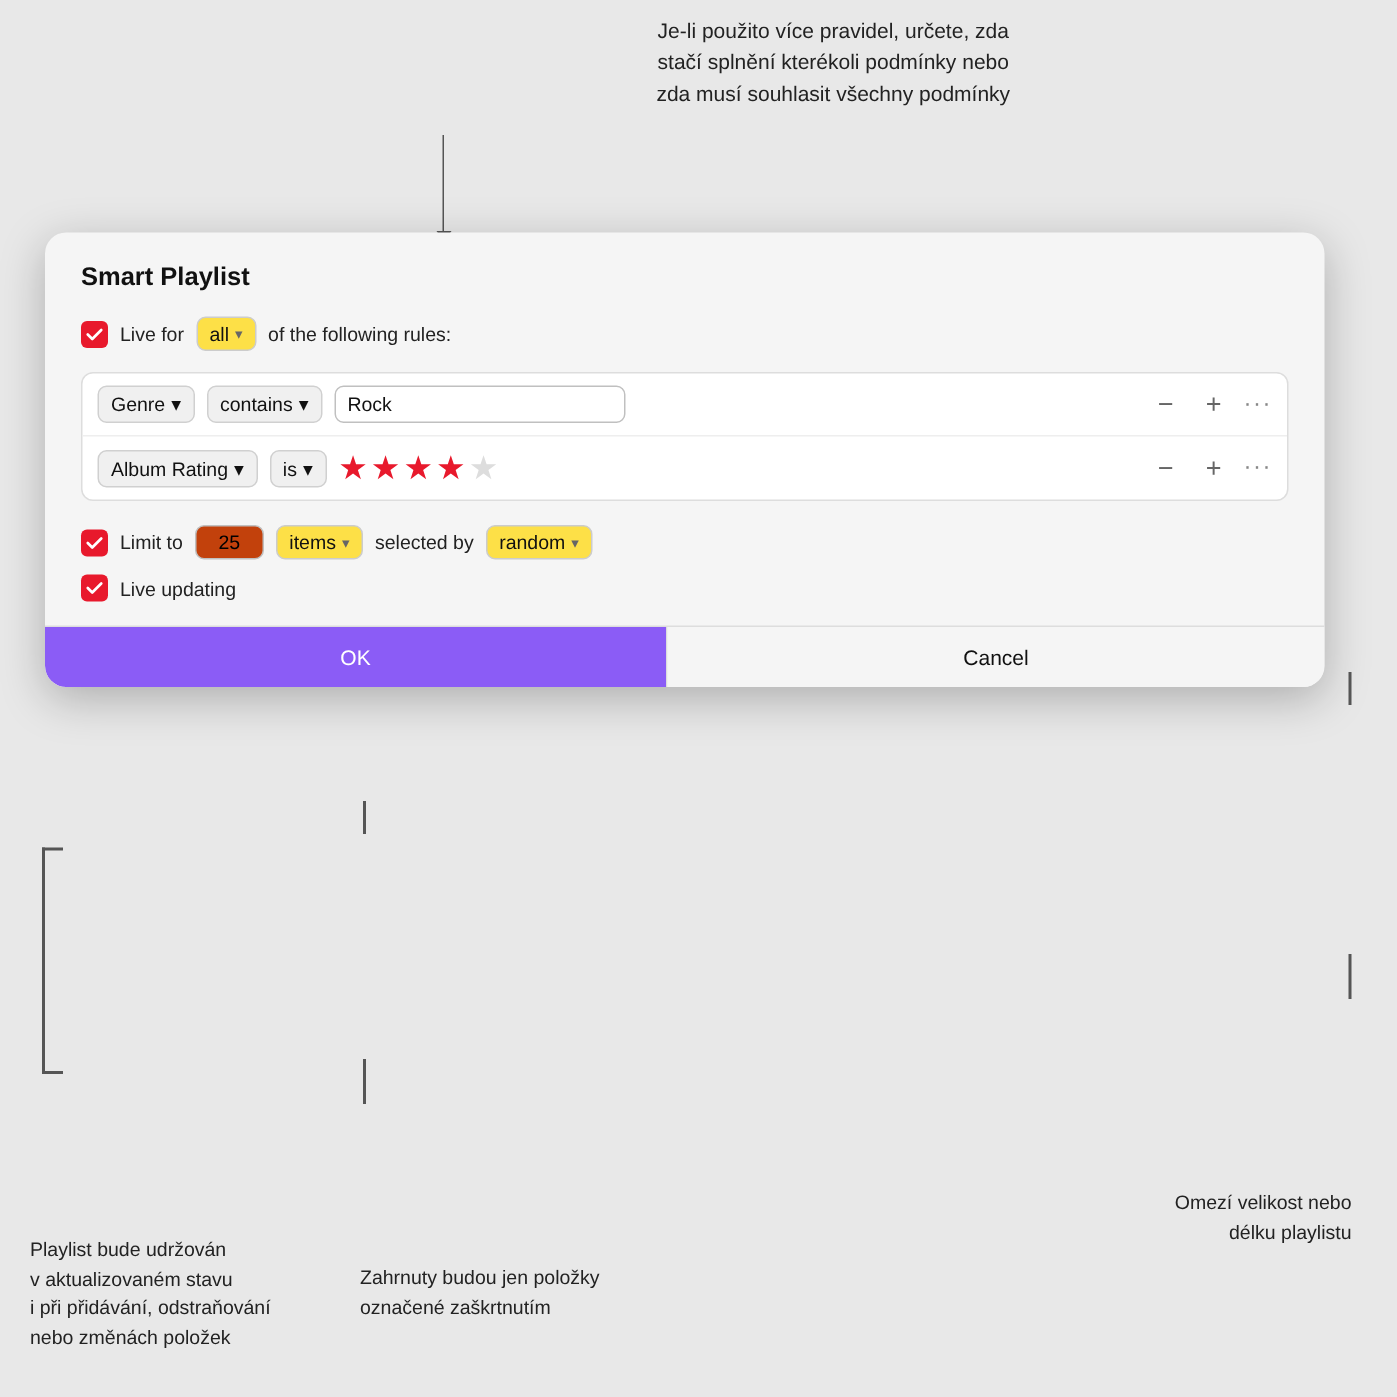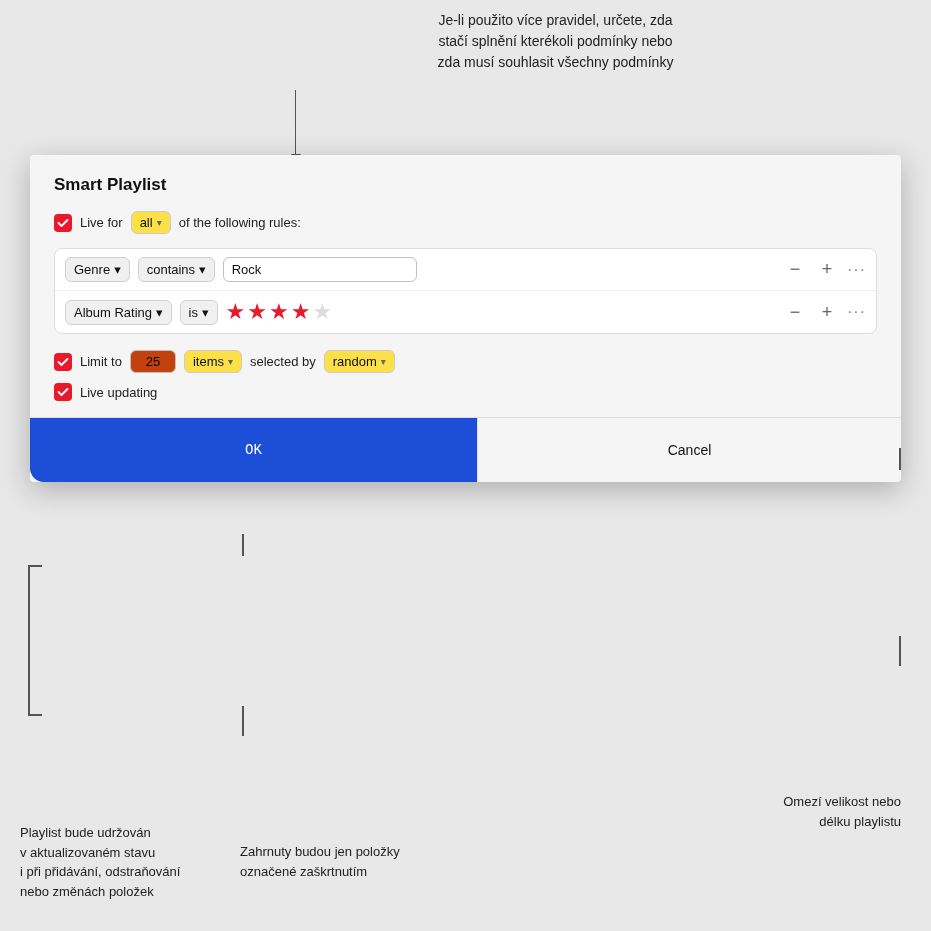--- a/index.html
+++ b/index.html
@@ -50,23 +50,23 @@
       border-left: 5px solid transparent;
       border-right: 5px solid transparent;
       border-top: 7px solid #555;
     }
 
     
     .dialog {
       position: absolute;
       top: 155px;
       left: 30px;
-      right: 30px;
+      right: 48px;
       background: #f5f5f5;
-      border-radius: 4px;
+      border-radius: 14px;
       box-shadow: 0 8px 30px rgba(0,0,0,0.25);
       overflow: hidden;
     }
 
     .dialog-inner {
       padding: 20px 24px 0 24px;
     }
 
     .dialog-title {
       font-size: 17px;
@@ -230,29 +230,28 @@
     }
 
     
     .dialog-buttons {
       display: flex;
       border-top: 1px solid #ddd;
       margin-top: 16px;
     }
     .btn-ok {
       flex: 1;
-      background: #1d4ed8;
+      background: #8b5cf6;
       color: #fff;
       border: none;
-      padding: 24px;
+      padding: 0;
       font-size: 14px;
       font-weight: 500;
       cursor: pointer;
       border-bottom-left-radius: 14px;
-      font-family: Liberation Mono, monospace;
     }
     .btn-cancel {
       flex: 1;
       background: #f5f5f5;
       color: #111;
       border: none;
       border-left: 1px solid #ddd;
       padding: 12px;
       font-size: 14px;
       cursor: pointer;

